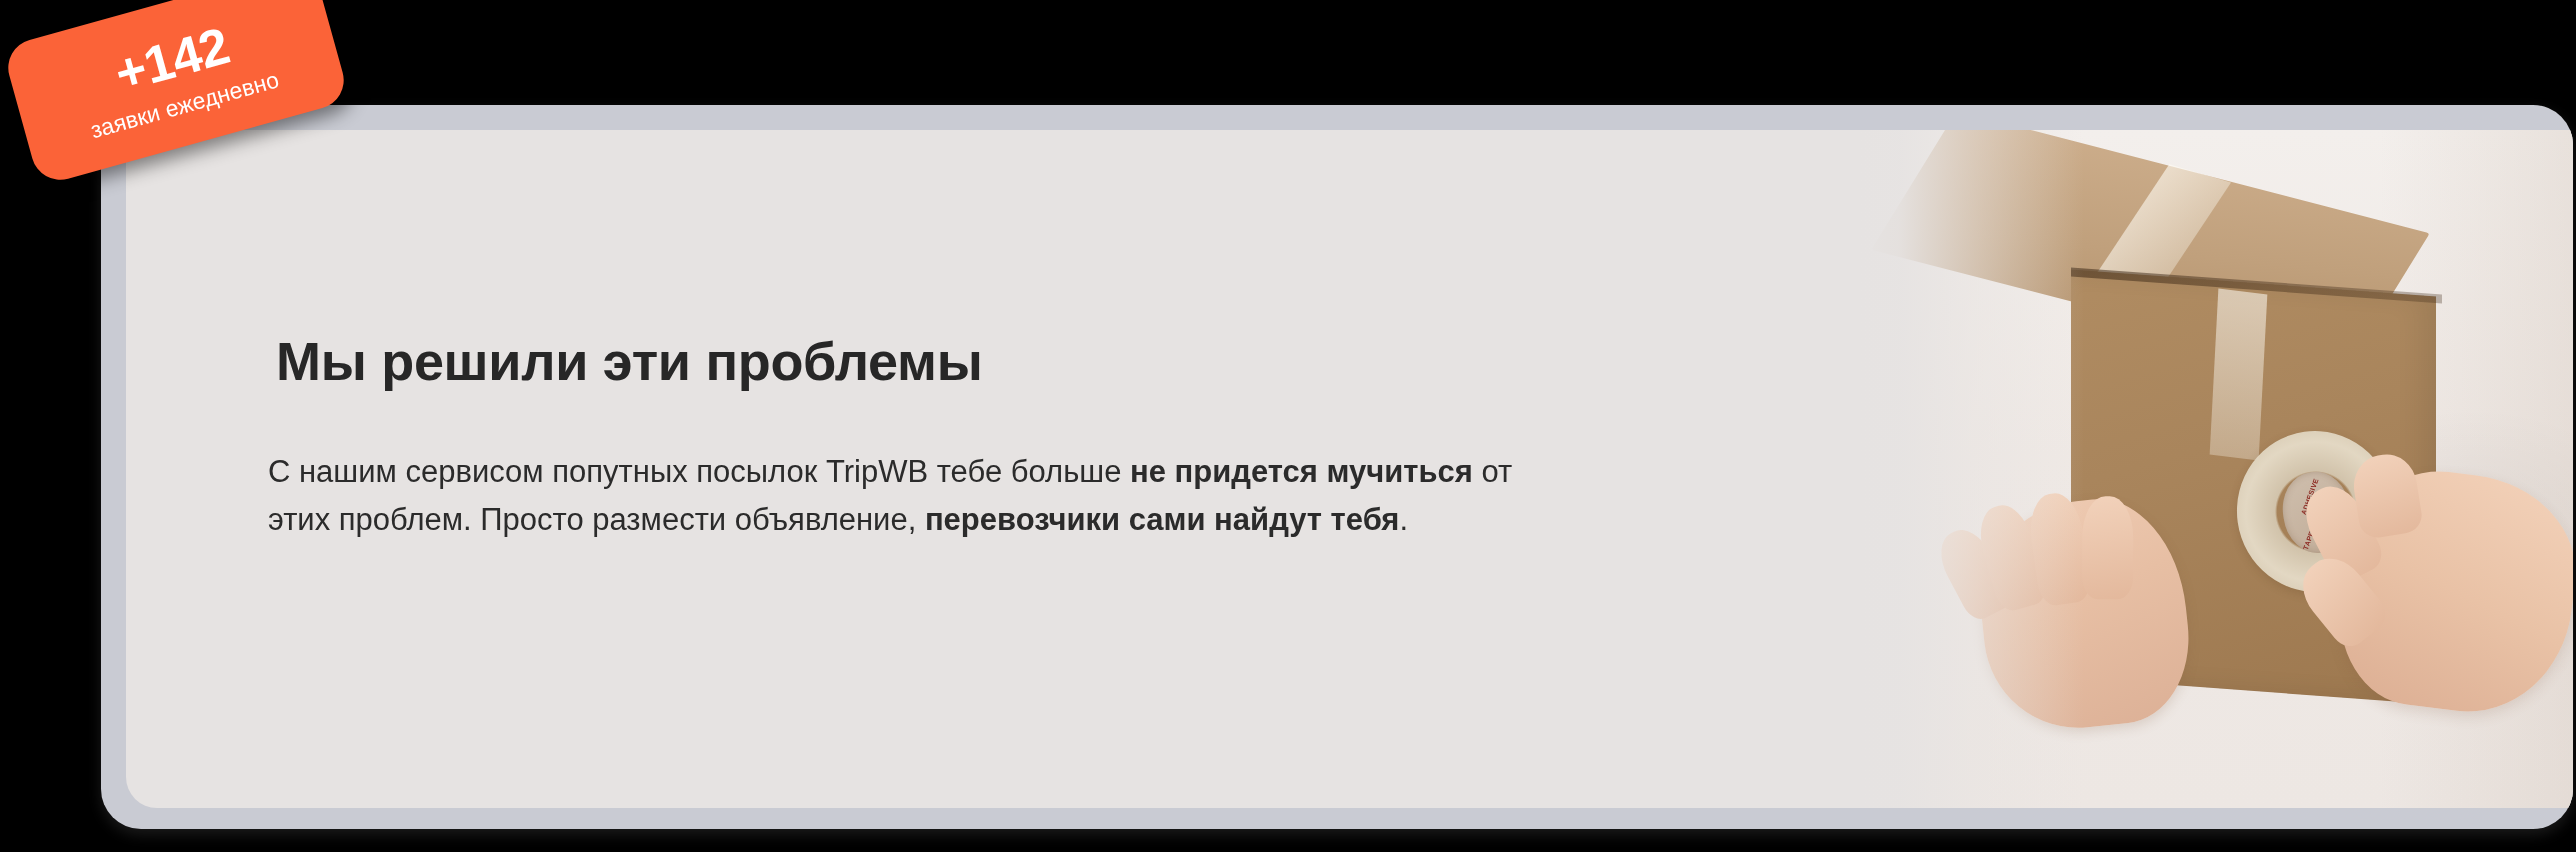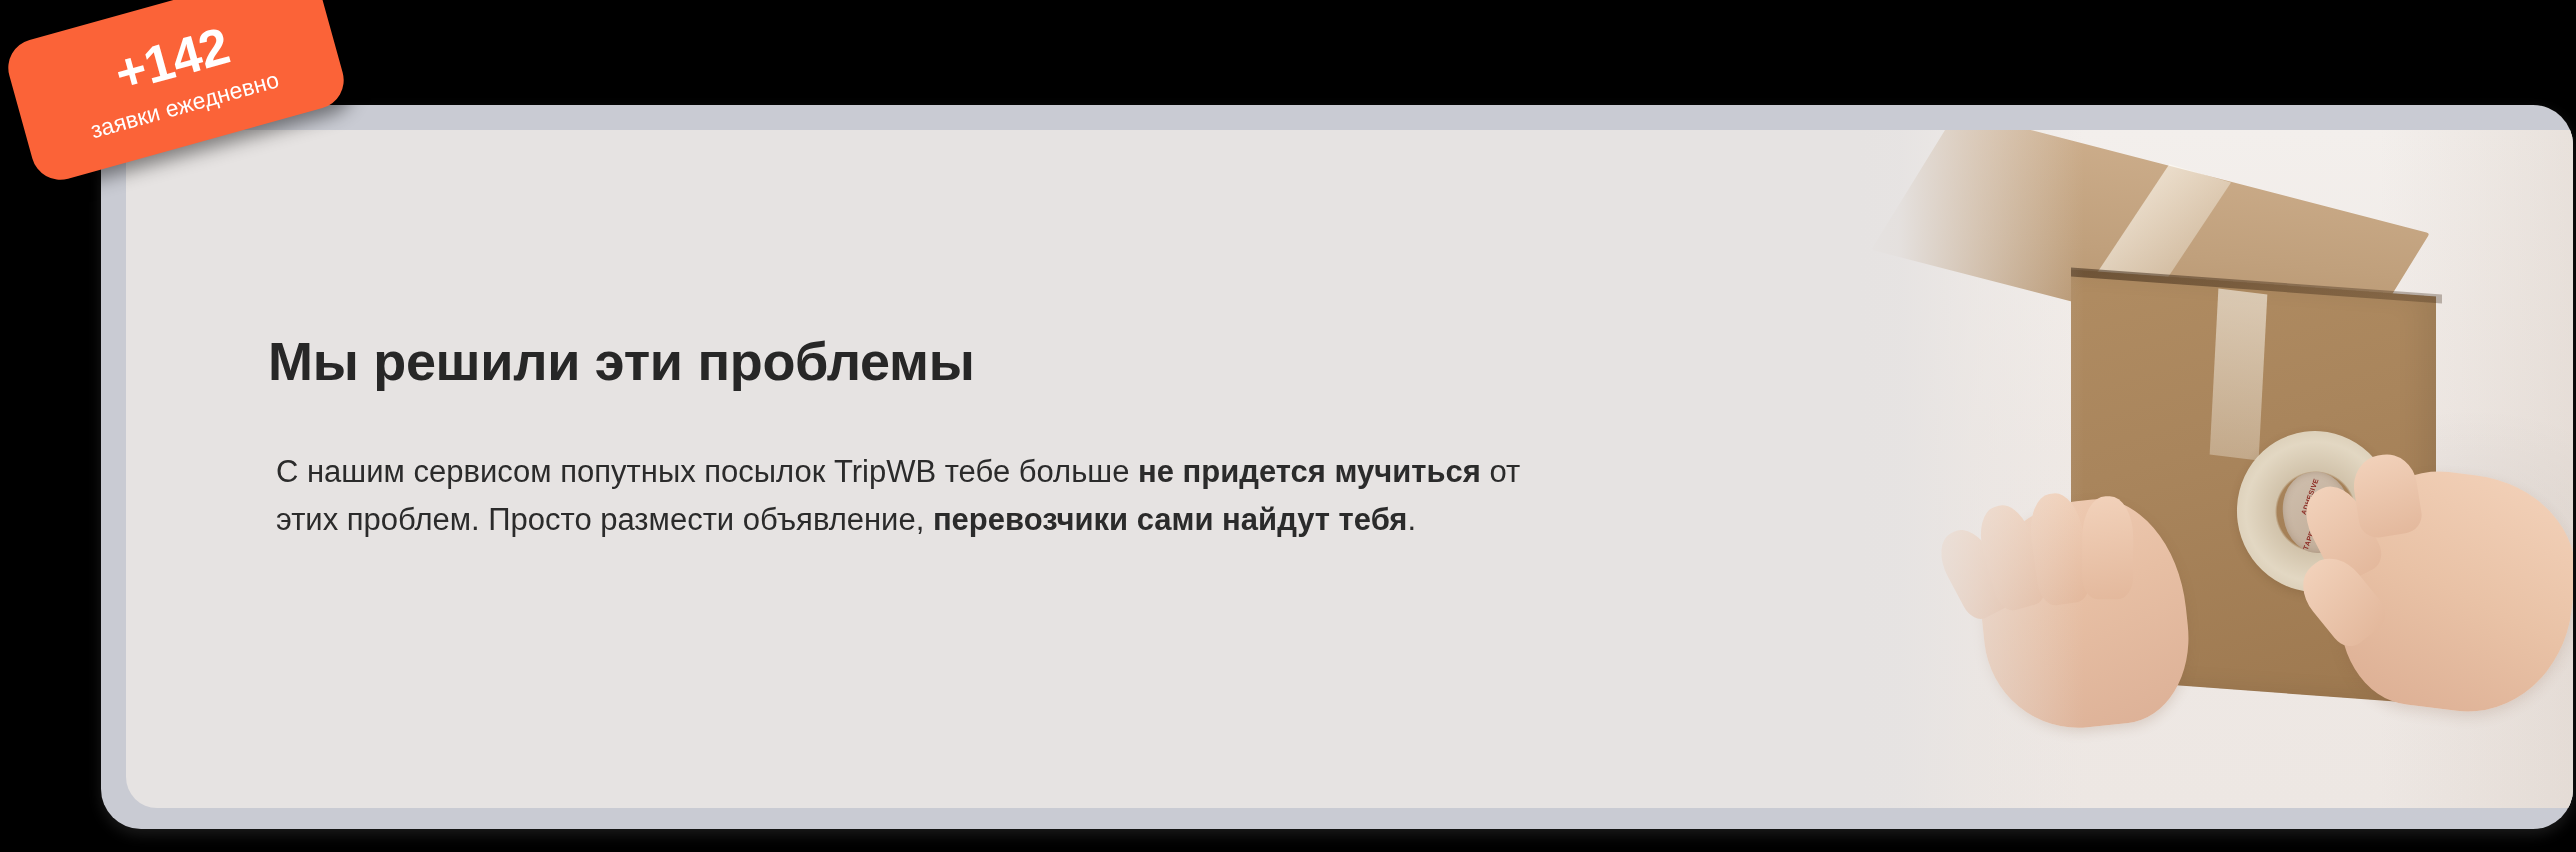--- a/index.html
+++ b/index.html
@@ -50,29 +50,29 @@
     left: 142px;
     top: 204px;
     width: 1316px;
   }
   .heading {
     font-size: 54px;
     font-weight: 700;
     letter-spacing: -0.3px;
     color: #272727;
     line-height: 1.0;
-    margin: 0 0 60px 0;
+    margin: 0 0 60px 8px;
     white-space: nowrap;
   }
   .para {
     font-size: 31px;
     font-weight: 400;
     color: #2b2b2b;
     line-height: 48px;
-    margin: 8px;
+    margin: 0;
     max-width: 1290px;
   }
   .para b { font-weight: 700; }
 
   
   .photo {
     position: absolute;
     right: 0;
     top: 0;
     bottom: 0;

